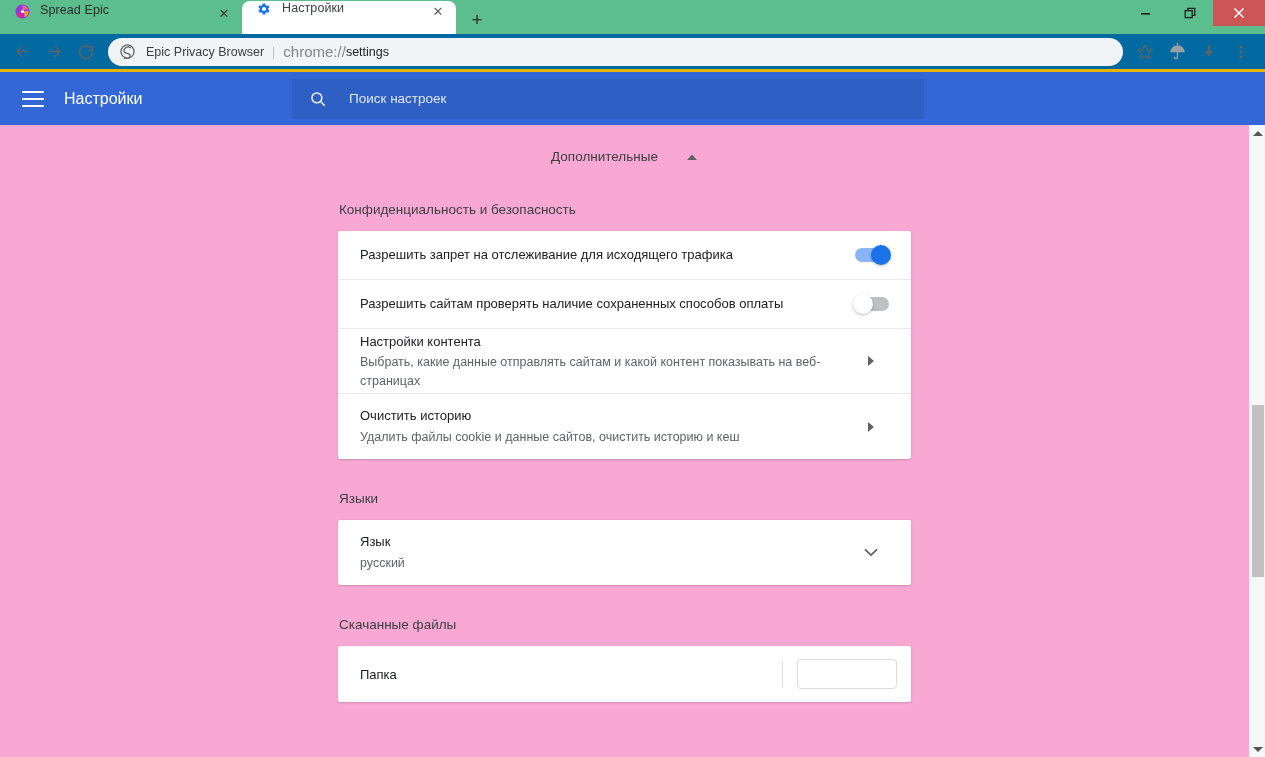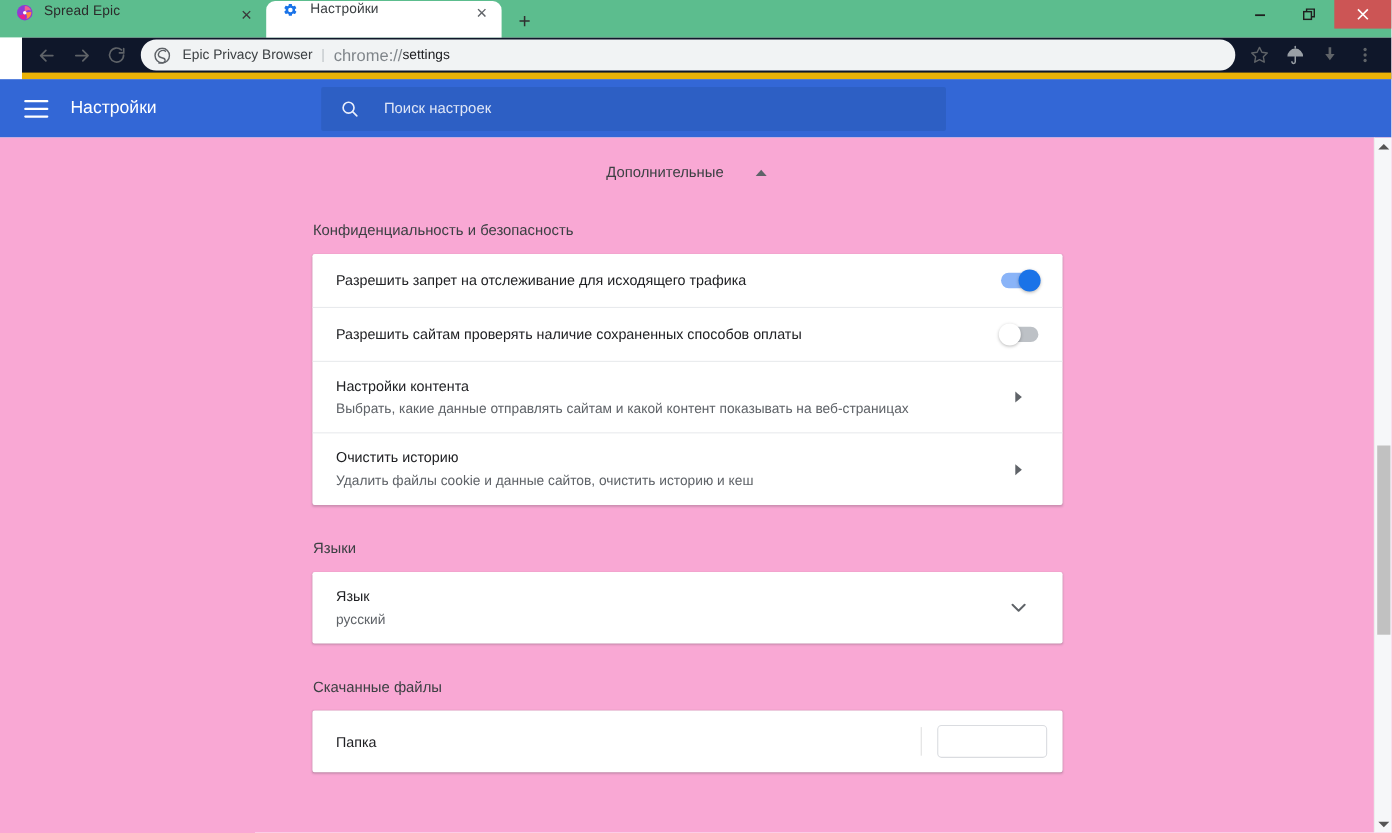--- a/index.html
+++ b/index.html
@@ -73,26 +73,25 @@
   .wc {
     width: 45px; height: 26px;
     display: flex; align-items: center; justify-content: center;
     color: #1f1f1f;
   }
   .wc.close { background: #cc5555; color: #fff; width: 52px; }
 
   
   .toolbar {
     height: 38px;
-    background: #0f172a;
+    background: #0369a1;
     display: flex;
     align-items: center;
     padding: 0 8px 0 6px;
-    border-bottom: 6px solid #eab308;
-    margin-left: 20px;
+    border-bottom: 3px solid #eab308;
   }
   .tb-btn {
     width: 32px; height: 32px;
     display: flex; align-items: center; justify-content: center;
     border-radius: 50%;
     color: #5f6368;
     flex: 0 0 32px;
   }
   .omnibox {
     flex: 1 1 auto;
@@ -128,21 +127,21 @@
   .hamburger span { display:block; height: 2px; background: #fff; border-radius: 1px; }
   .settings-title {
     color: #fff;
     font-size: 16px;
     margin-left: 20px;
     white-space: nowrap;
   }
   .searchbox {
     position: absolute;
     left: 292px;
-    width: 568px;
+    width: 632px;
     height: 40px;
     background: #2d5fc4;
     border-radius: 2px;
     display: flex;
     align-items: center;
     padding-left: 16px;
   }
   .search-icon { width: 19px; height: 19px; flex:0 0 19px; display:flex; align-items:center; justify-content:center; }
   .search-ph {
     margin-left: 22px;
@@ -167,21 +166,21 @@
   .advanced-bar {
     display: flex;
     align-items: center;
     justify-content: center;
     padding-top: 24px;
     padding-bottom: 6px;
   }
   .advanced-label { font-size: 13.5px; color: #3c4043; }
   .advanced-arrow { margin-left: 28px; display:flex; align-items:center; }
 
-  .section { width: 682px; margin: 0 auto; }
+  .section { width: 573px; margin: 0 auto; }
   .section-title {
     font-size: 13.5px;
     color: #3c4043;
     margin: 32px 0 14px 0;
     padding-left: 1px;
   }
   .card {
     background: #ffffff;
     border-radius: 2px;
     box-shadow: 0 1px 2px rgba(60,64,67,.22), 0 0 1px rgba(60,64,67,.10);

